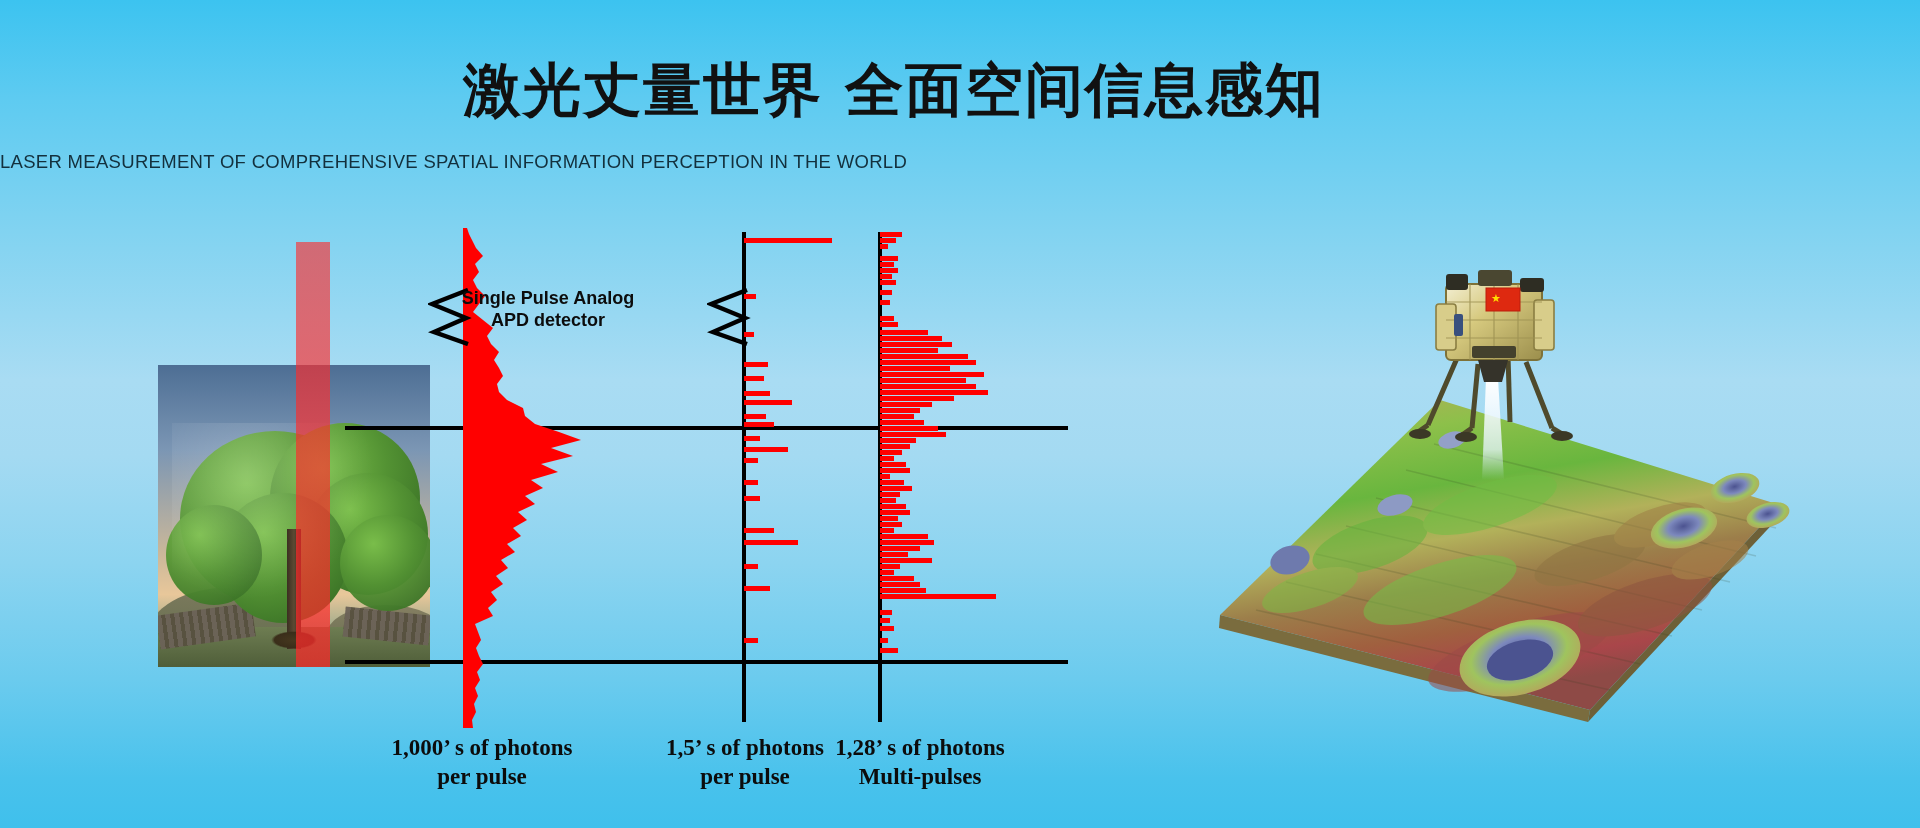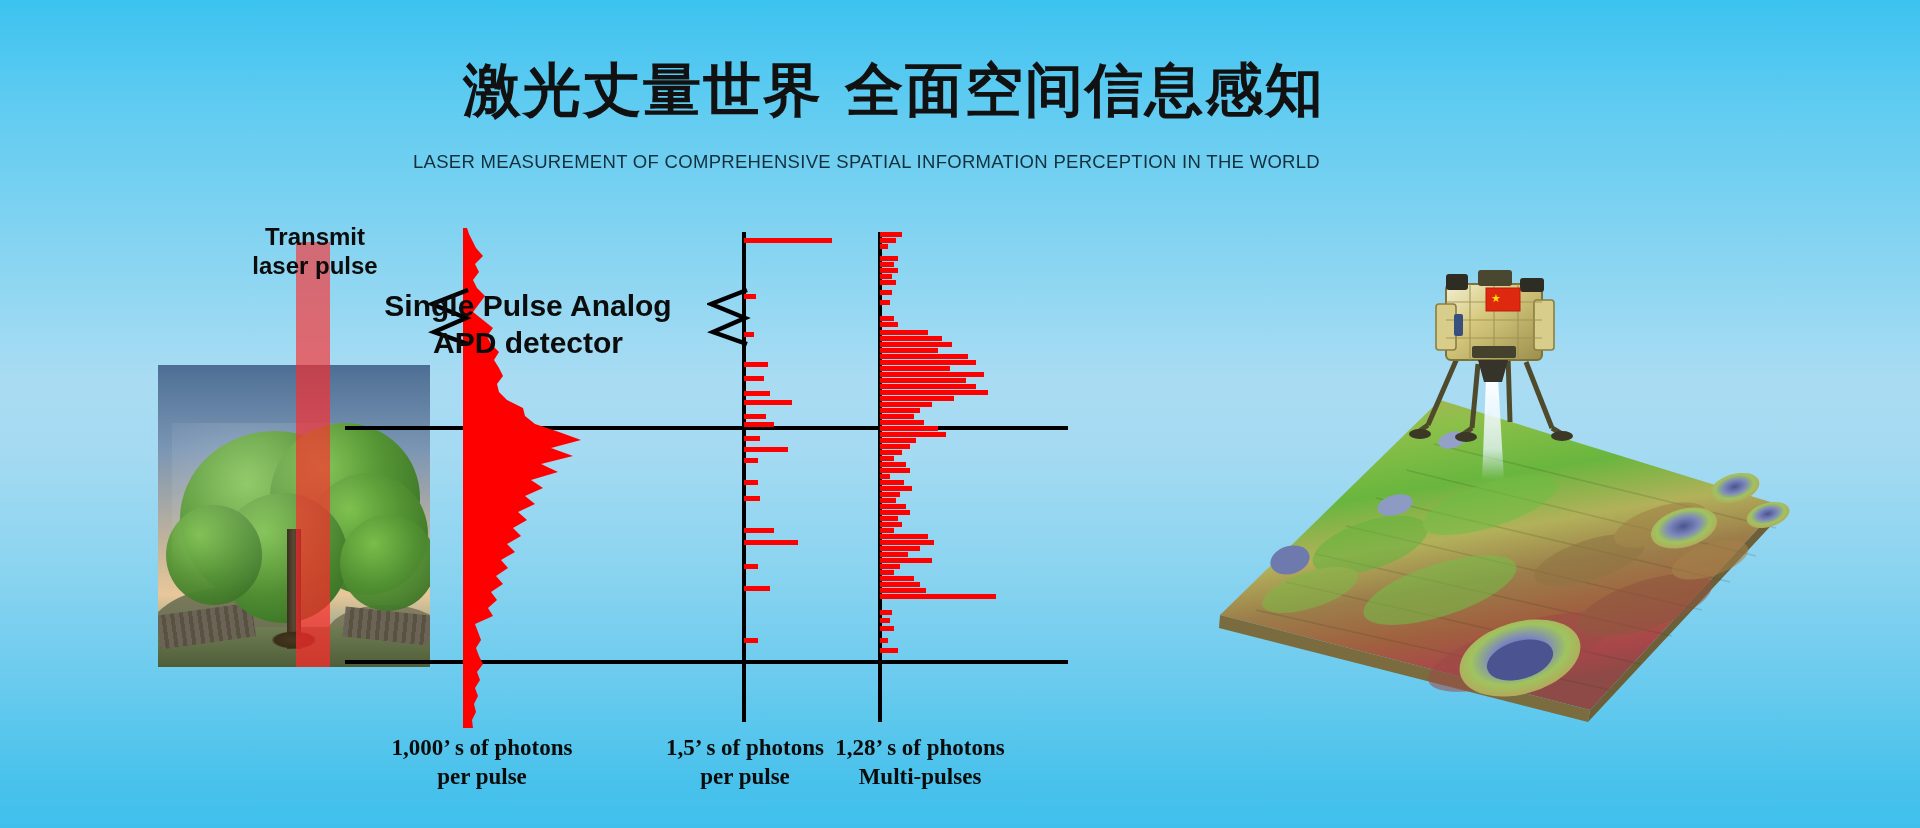--- a/index.html
+++ b/index.html
@@ -21,30 +21,29 @@
   #stage{position:absolute;left:0;top:0;width:1920px;height:828px;}
 
   
   .title-zh{
     position:absolute;top:52px;left:0;width:1788px;text-align:center;
     font-size:58px;font-weight:bold;color:#111;letter-spacing:2px;
     font-family:"DejaVu Sans","Liberation Sans",sans-serif;
     white-space:pre;
   }
   .title-en{
-    position:absolute;top:151px;left:0;width:1693px;text-align:center;
+    position:absolute;top:151px;left:0;width:1693px;text-align:left;
     font-size:18.5px;color:#13303d;letter-spacing:.3px;font-weight:400;
     font-family:"Liberation Sans",sans-serif;
-    padding-left:20px;
   }
 
   
   .lbl{position:absolute;color:#0c0c0c;font-weight:bold;text-align:center;line-height:1.22;white-space:pre-line;}
   .lbl-transmit{left:210px;top:222px;width:210px;font-size:24px;}
-  .lbl-apd{left:378px;top:288px;width:300px;font-size:30px;}
+  .lbl-apd{left:398px;top:288px;width:300px;font-size:18px;}
   .lbl-micro{left:772px;top:267px;width:470px;font-size:22px;}
   .lbl-nearir{left:188px;top:676px;width:260px;font-size:22px;}
 
   .foot{position:absolute;color:#0c0c0c;font-weight:bold;text-align:center;line-height:1.28;
         font-size:23px;font-family:"Liberation Serif","DejaVu Serif",serif;white-space:pre-line;}
   .foot-1{left:312px;top:733px;width:340px;}
   .foot-2{left:575px;top:733px;width:340px;}
   .foot-3{left:750px;top:733px;width:340px;}
 
   
@@ -126,22 +125,20 @@
     <div class="canopy c3"></div>
     <div class="canopy c4"></div>
     <div class="canopy c5"></div>
     <div class="canopy c6"></div>
     <div class="leafspec"></div>
     <div class="trunk"></div>
   </div>
 
   <div class="beam"></div>
 
-  <div class="lbl lbl-transmit">Transmit
-laser pulse</div>
 
   <div class="hline hl-canopy"></div>
   <div class="hline hl-ground"></div>
 
   <div class="vaxis ax1"></div>
   <svg class="wave wave1" width="130" height="500" viewBox="0 0 130 500">
     <path fill="#FF0000" d="
       M0,0
       L0,500
       L10,500 L9,492 L13,484 L11,476 L15,468 L12,460 L17,452 L14,444

